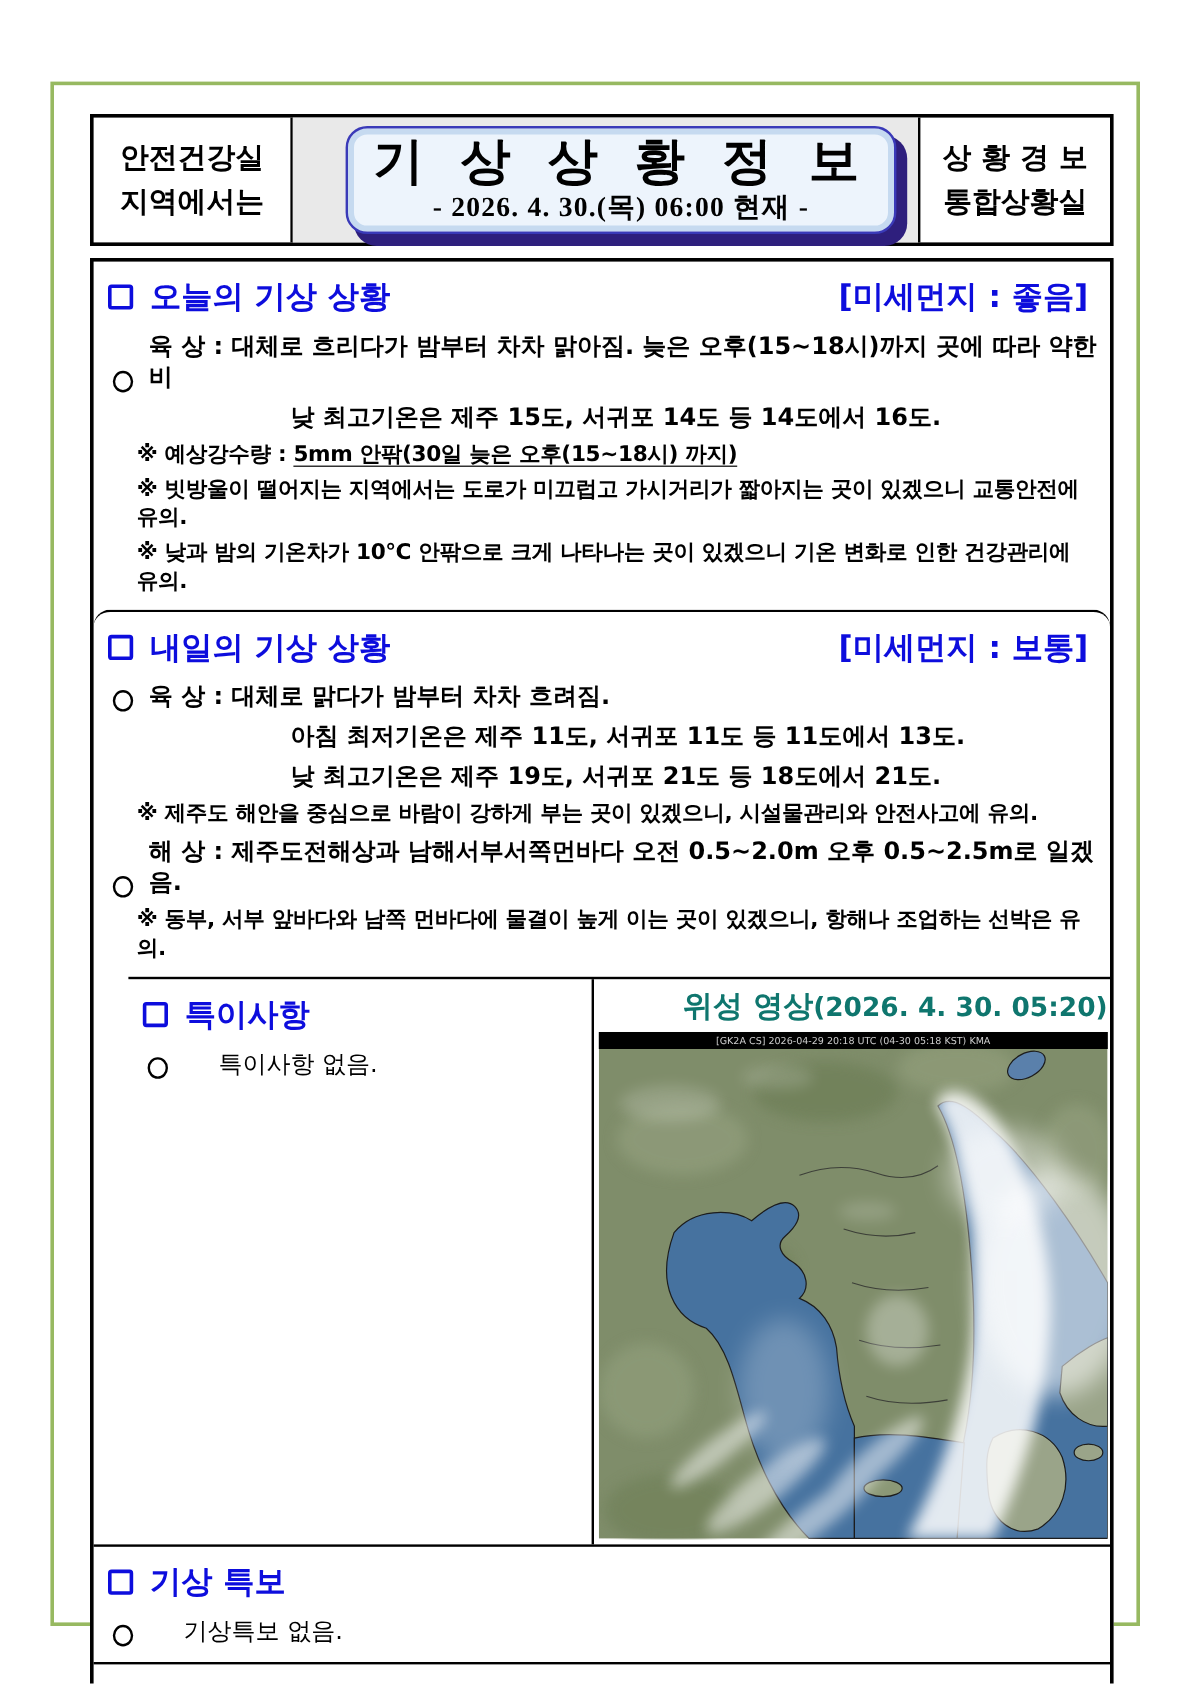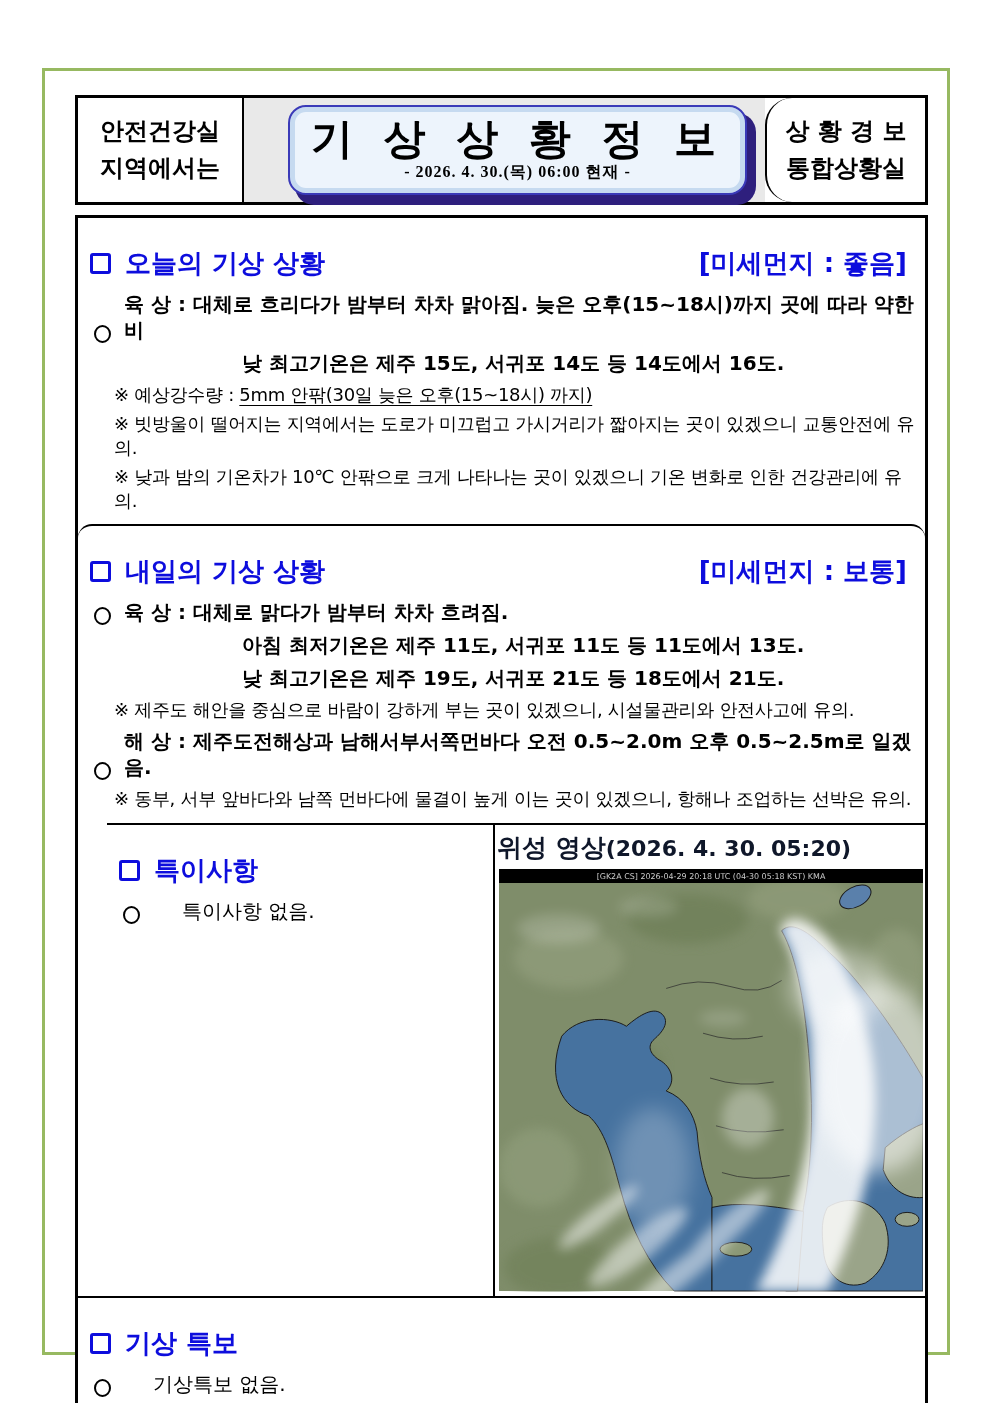--- a/index.html
+++ b/index.html
@@ -17,51 +17,51 @@
 
   
   .header-table {
     position: absolute; left: 75px; top: 95px;
     width: 853px; height: 110px;
     border: 3px solid #000; background: #fff;
     display: flex;
   }
   .hcell { display: flex; flex-direction: column; justify-content: center; align-items: center; }
   .hcell.left  { width: 166px; border-right: 2px solid #000; }
-  .hcell.right { width: 160px; border-left: 2px solid #000; border-radius: 27px; }
+  .hcell.right { width: 160px; border-left: 2px solid #000; }
   .hcell.left .h-line, .hcell.right .h-line {
     font-size: 24px; font-weight: bold; line-height: 1.55; white-space: nowrap;
   }
   .hcell.center { flex: 1; background: #e9e9e9; }
   .title-box {
     width: 88%; height: 86%;
     background: #edf4fc;
     border: 2px solid #3a3ab8;
     border-radius: 18px;
     box-shadow: inset 0 0 0 5px #c6daf0, 8px 9px 0 1px #2e1f7d;
     display: flex; flex-direction: column; justify-content: center; align-items: center; margin-left: 26px;
   }
   .main-title {
     font-size: 42px; font-weight: bold; letter-spacing: 8px;
     line-height: 1.05; white-space: nowrap;
   }
   .sub-title {
     font-family: "Liberation Serif", "DejaVu Serif", serif;
-    font-size: 16px; font-weight: bold; letter-spacing: 1px; white-space: nowrap;
+    font-size: 23px; font-weight: bold; letter-spacing: 1px; white-space: nowrap;
   }
 
   
   .main-table {
     position: absolute; left: 75px; top: 215px;
     width: 853px;
     border: 3px solid #000; background: #fff;
   }
   .row { border-top: 2px solid #000; }
   .row:first-child { border-top: none; }
-  .sec { padding: 24px 10px 6px 12px; }
+  .sec { padding: 8px 10px 6px 12px; }
 
   .sec-head {
     display: flex; align-items: center; gap: 14px;
     font-size: 26px; font-weight: bold; color: #0d0ddd;
     margin: 4px 0 10px 0;
   }
   .chk {
     width: 21px; height: 21px; flex: none;
     border: 3px solid #0d0ddd; border-radius: 3px; background: #fff;
   }
@@ -72,38 +72,38 @@
     font-size: 20px; font-weight: bold; line-height: 1.3;
     margin: 7px 0 7px 4px;
   }
   .circle {
     width: 17px; height: 18px; flex: none;
     border: 2.5px solid #000; border-radius: 50%;
     margin-top: 3px; background: #fff;
   }
   .cont { padding-left: 148px; }           
   .note {
-    font-size: 18px; font-weight: normal; line-height: 1.3;
+    font-size: 18px; font-weight: bold; line-height: 1.3;
     margin: 6px 0 6px 24px; letter-spacing: -0.3px;
   }
   .u { text-decoration: underline; text-underline-offset: 4px; }
   .plain { font-weight: normal; gap: 42px; }
 
   
   .row1 { min-height: 235px; }
   .row2 { min-height: 243px; border-radius: 14px; }
   .row3 { min-height: 466px; display: flex; margin-left: 29px; }
   .row4 { min-height: 80px; }
   .row5 { min-height: 78px; }
 
   .col-left  { width: 421px; border-right: 2px solid #000; }
   .col-right { flex: 1; padding: 2px 2px 4px 2px; }
 
   .sat-head {
-    text-align: left; font-size: 25px; font-weight: bold; color: #0f172a;
+    text-align: right; font-size: 25px; font-weight: bold; color: #0f766e;
     margin: 4px 0 4px 0; white-space: nowrap;
   }
   .sat-head .time { font-size: 22px; }
   .sat-img { display: block; width: 424px; height: 424px; margin-left: 2px; }
 </style>
 </head>
 <body>
 
 <div class="green-frame"></div>
 

